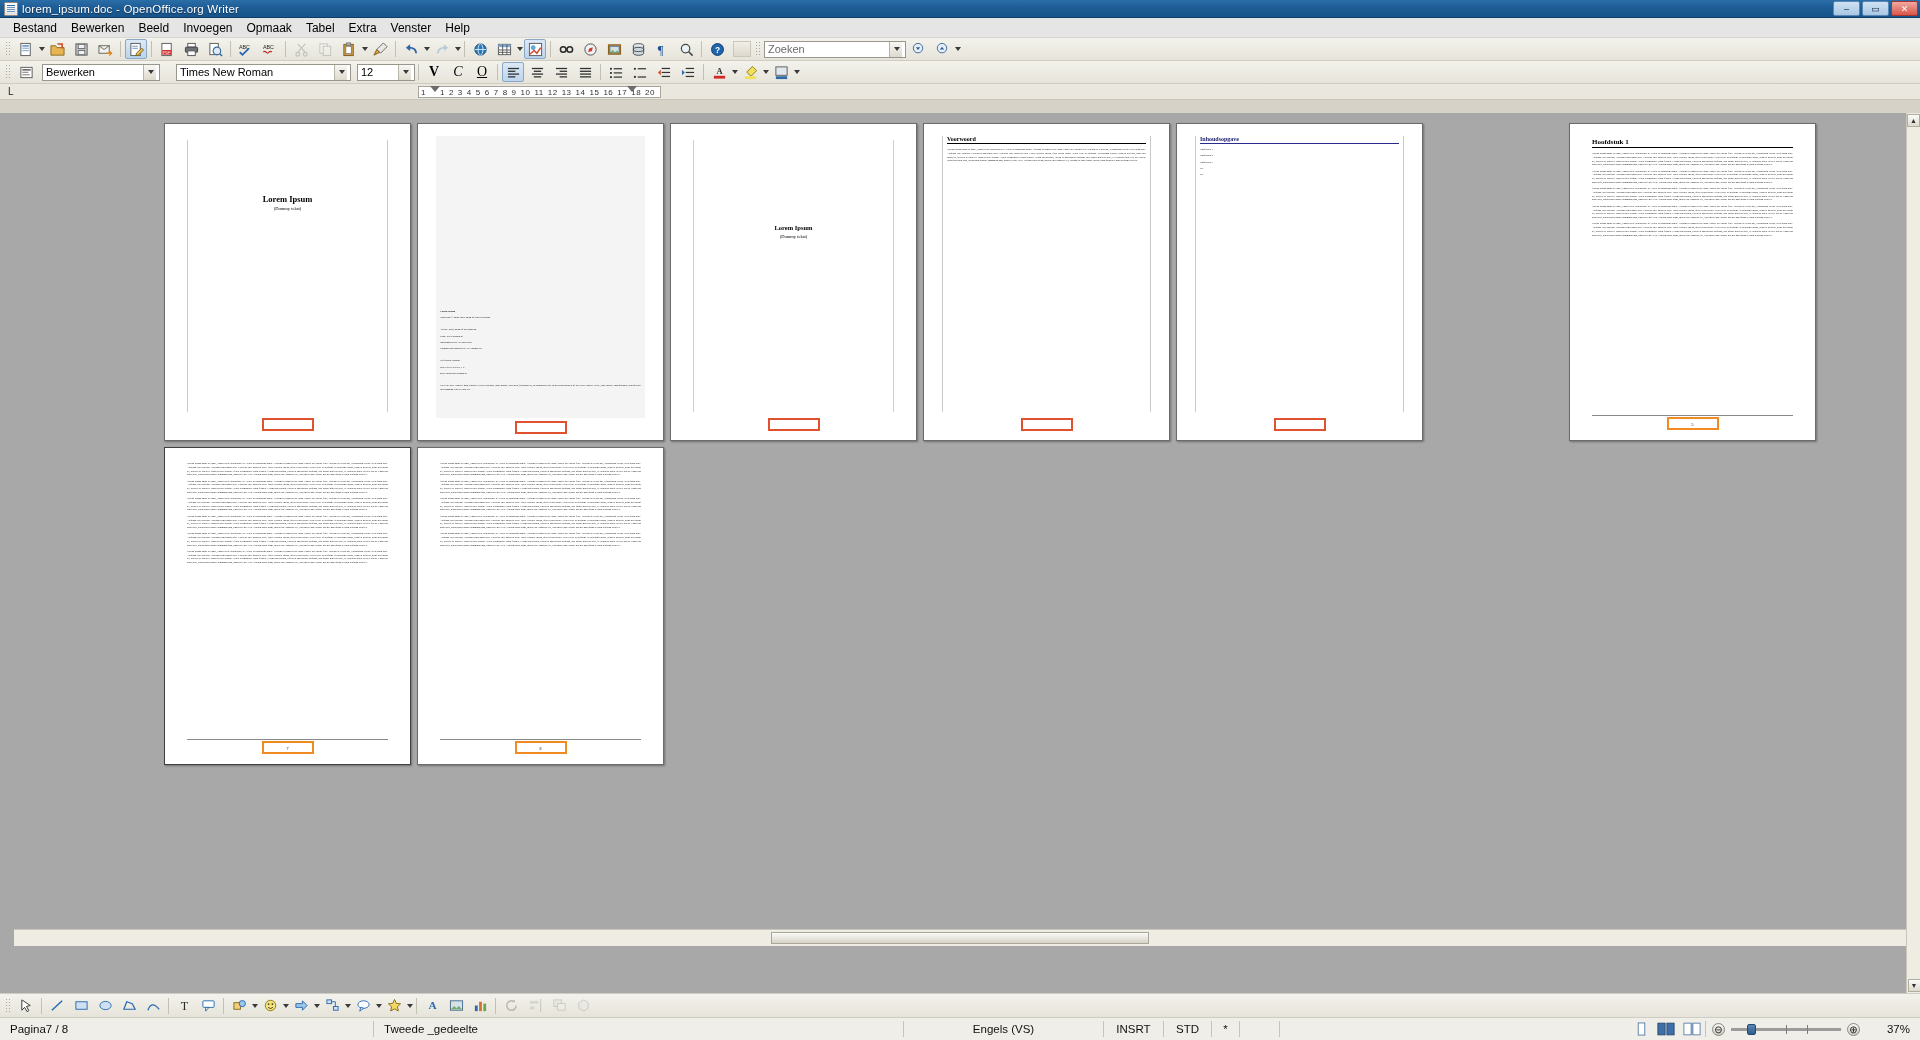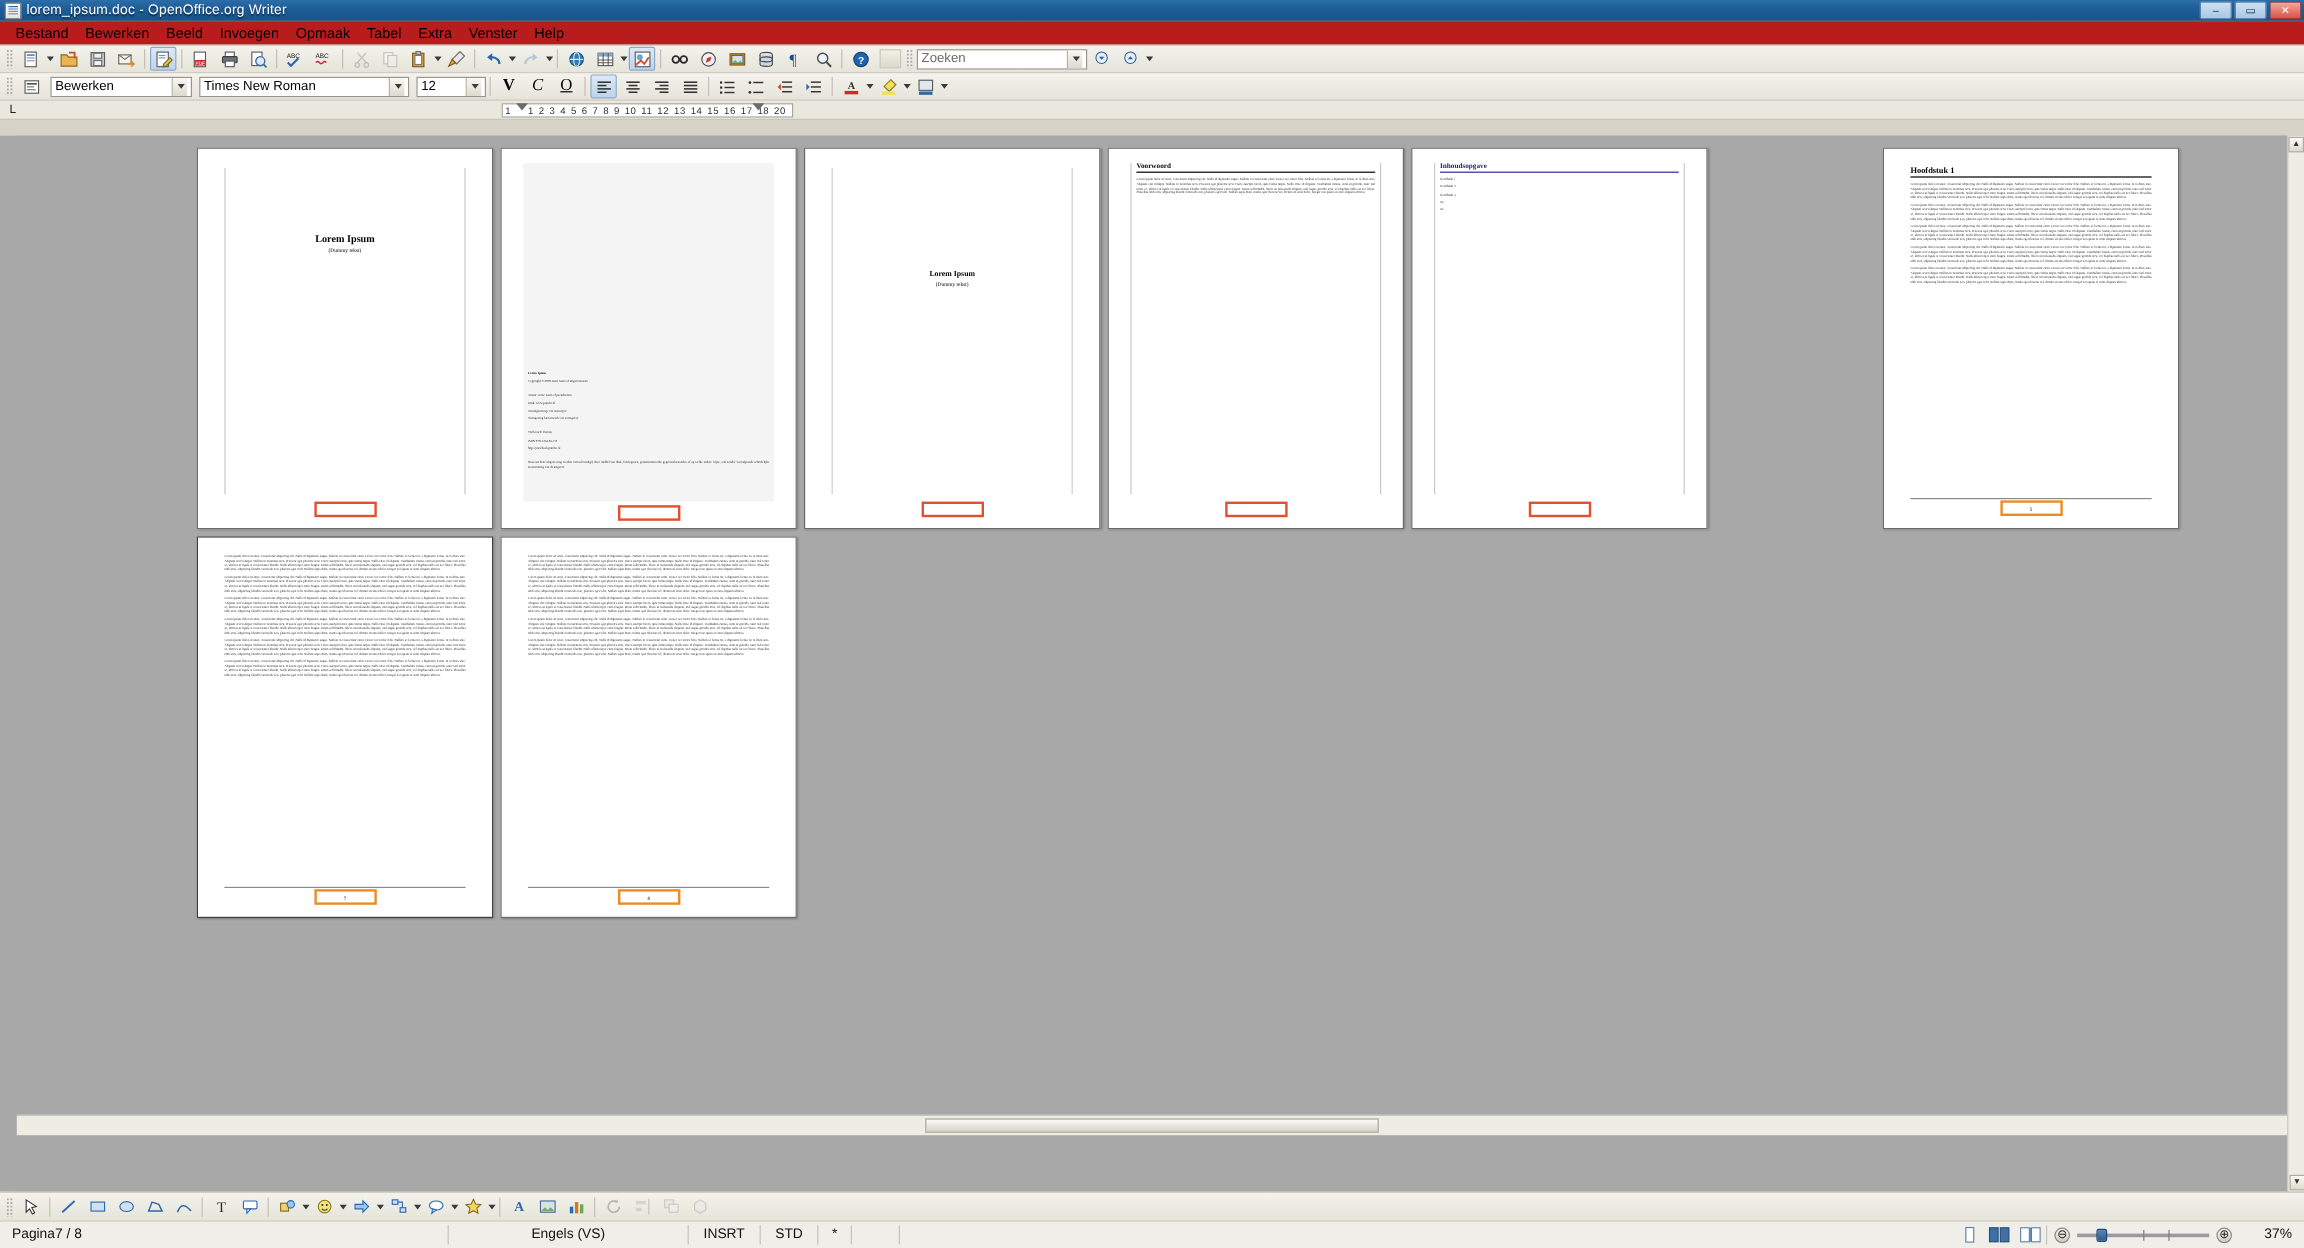--- a/index.html
+++ b/index.html
@@ -19,21 +19,21 @@
     background:linear-gradient(#fdfdfd,#e2e2e2); border:1px solid #8a8a8a; border-radius:1px;}
   .tb-icon:before{content:"";position:absolute;left:2px;top:2px;width:8px;height:1px;
     box-shadow:0 0 0 0 #2b6ea8,0 2px 0 0 #6f98c0,0 4px 0 0 #6f98c0,0 6px 0 0 #6f98c0;background:#2b6ea8;}
   .tb-title{ color:#fff; font-size:11.5px; letter-spacing:.2px; text-shadow:0 1px 1px rgba(0,0,0,.5);}
   .tb-btns{ position:absolute; right:2px; top:1px; display:flex; gap:2px;}
   .tb-btn{ width:27px;height:15px; background:linear-gradient(#cfe2f3,#a9c6e3);
     border:1px solid #5a87b5; border-radius:2px; display:flex;align-items:center;justify-content:center;
     font-size:9px; color:#123; }
   .tb-btn.close{ background:linear-gradient(#f2a9a0,#d9554a); border-color:#a8362c; color:#fff;}
   
-  .menubar{ height:20px; background:#b91c1c; display:flex; align-items:center; padding-left:6px;
+  .menubar{ height:20px; background:#e5e5e5; display:flex; align-items:center; padding-left:6px;
     border-bottom:1px solid #d9d6cd; }
   .menu-item{ padding:2px 7px; font-size:12px; color:#000; }
   
   .toolbar{ height:23px; background:linear-gradient(#f3f2ec,#e6e4da);
     display:flex; align-items:center; border-bottom:1px solid #cfccc1; padding-left:2px; position:relative;}
   .grip{ width:6px;height:16px; margin:0 3px;
     background-image:radial-gradient(#9a968c 40%,transparent 41%);
     background-size:3px 3px; opacity:.8;}
   .tbtn{ width:22px;height:20px; margin:0 1px; display:flex;align-items:center;justify-content:center;
     border:1px solid transparent; border-radius:2px; position:relative;}
@@ -382,21 +382,21 @@
       </svg>
   </div>
 
   <div class="sbox ff-style" style="margin-left:4px">
     <span>Bewerken</span>
     <span class="sc">
         <span class="caret"></span>
       </span>
   </div>
 
-  <div class="sbox ff-name" style="margin-left:6px">
+  <div class="sbox ff-name" style="margin-left:16px">
     <span>Times New Roman</span>
     <span class="sc">
         <span class="caret"></span>
       </span>
   </div>
 
   <div class="sbox ff-size" style="margin-left:6px">
     <span>12</span>
     <span class="sc">
         <span class="caret"></span>
@@ -817,20 +817,21 @@
   </div>
   <div class="tbtn dis">
     <svg width="15" height="15" viewBox="0 0 16 16">
         <path d="M3 5l5-3 5 3v6l-5 3-5-3z" fill="#e5e5e5" stroke="#888"></path>
       </svg>
   </div>
 </div>
 
 <div class="statusbar">
   <div class="st-cell" style="width:374px">Pagina7 / 8</div>
+  <div class="st-cell" style="width:530px">Tweede _gedeelte</div>
   <div class="st-cell" style="width:200px;justify-content:center">Engels (VS)</div>
   <div class="st-cell" style="width:60px;justify-content:center">INSRT</div>
   <div class="st-cell" style="width:48px;justify-content:center">STD</div>
   <div class="st-cell" style="width:28px;justify-content:center">*</div>
   <div class="st-cell" style="width:40px"></div>
   <div class="st-cell nb" style="flex:1"></div>
 
   <div class="st-cell nb" style="padding:0 4px">
     <svg width="15" height="14" viewBox="0 0 16 15">
         <rect x="4.5" y="1" width="7" height="13" fill="#fff" stroke="#5a7ea8"></rect>

